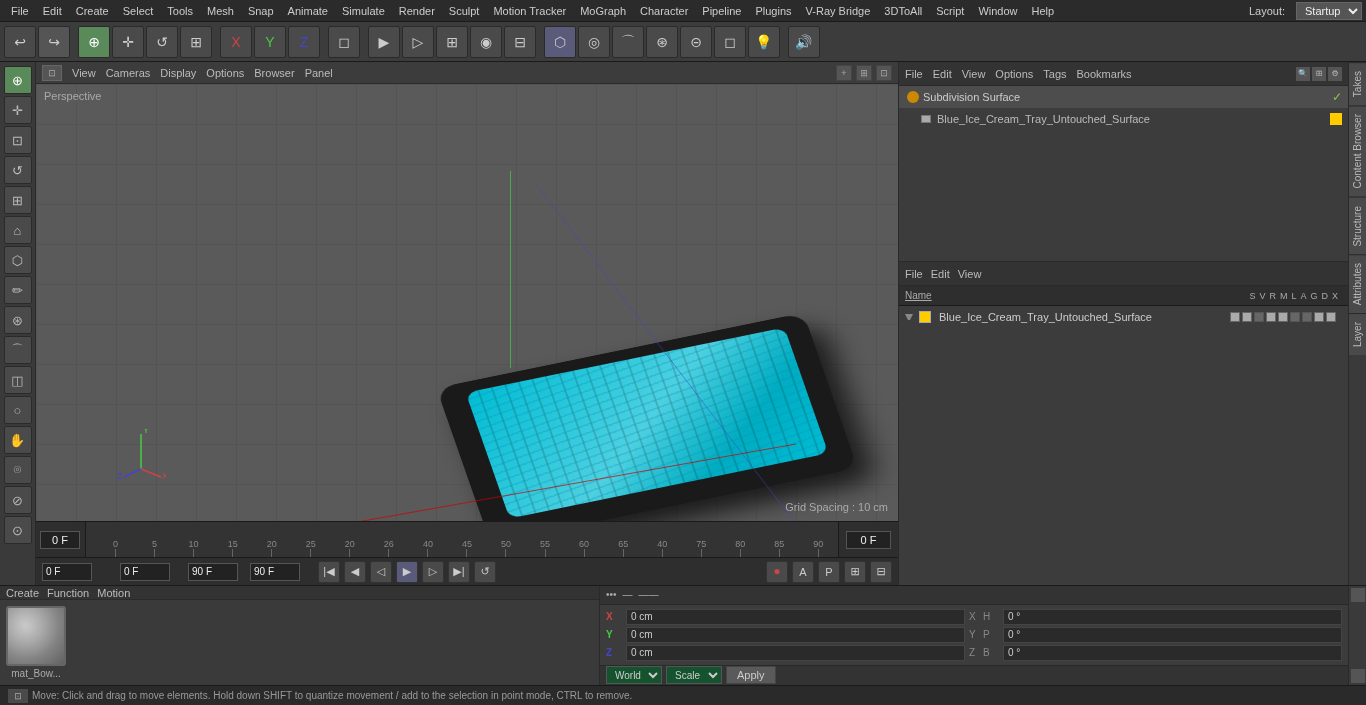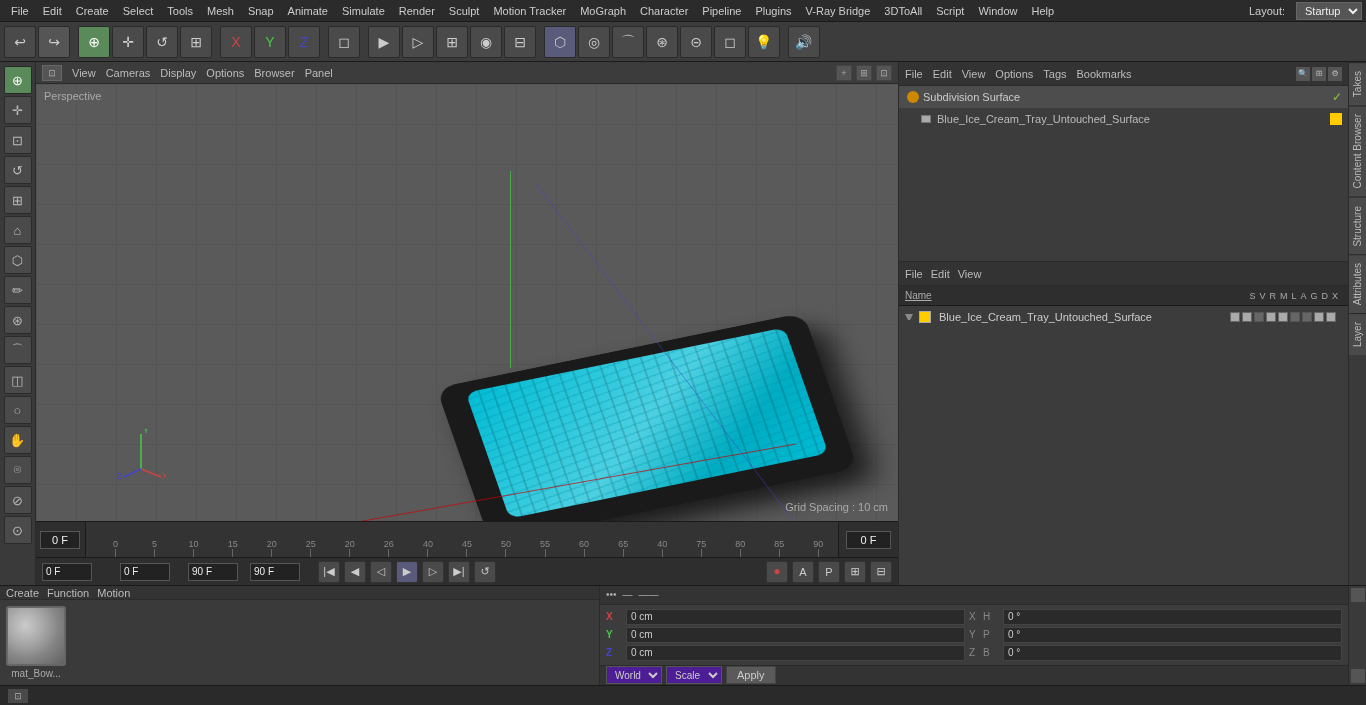--- a/index.html
+++ b/index.html
@@ -472,21 +472,21 @@
     .coords-bottom {
       height: 24px;
       background: #333;
       display: flex;
       align-items: center;
       padding: 0 6px;
       gap: 4px;
       border-top: 1px solid #2a2a2a;
     }
     .coords-select {
-      background: #4c1d95;
+      background: #14532d;
       color: #ccc;
       border: 1px solid #555;
       font-size: 10px;
       padding: 1px 4px;
       height: 18px;
     }
     .apply-btn {
       background: #5a5a5a;
       color: #ccc;
       border: 1px solid #444;
@@ -972,15 +972,16 @@
       <div style="width:14px;height:14px;background:#555;cursor:pointer;"></div>
       <div style="width:14px;height:14px;background:#555;cursor:pointer;"></div>
     </div>
 
   </div>
 
   <div class="status-bar">
     <div style="width:20px; height:14px; background:#4a4a4a; margin-right:4px; display:flex; align-items:center; justify-content:center; cursor:pointer;">
       <span style="font-size:9px; color:#aaa;">⊡</span>
     </div>
+    <span>Move: Click and drag to move elements. Hold down SHIFT to quantize movement / add to the selection in point mode, CTRL to remove.</span>
   </div>
 
 </div>
 
 </body></html>

